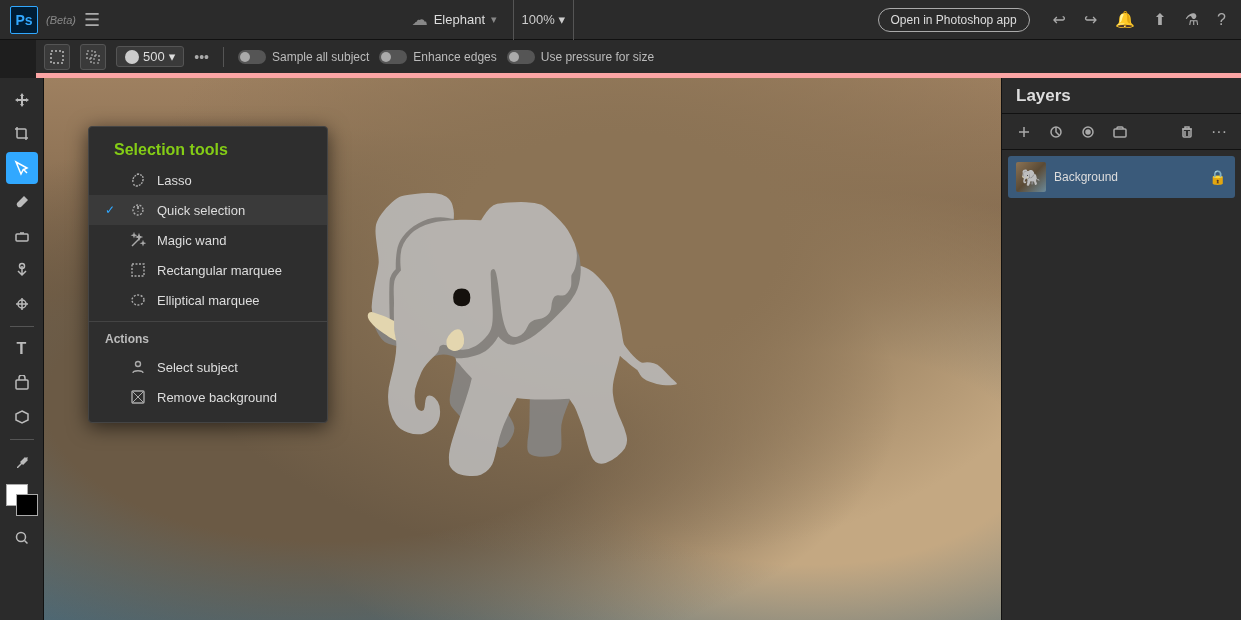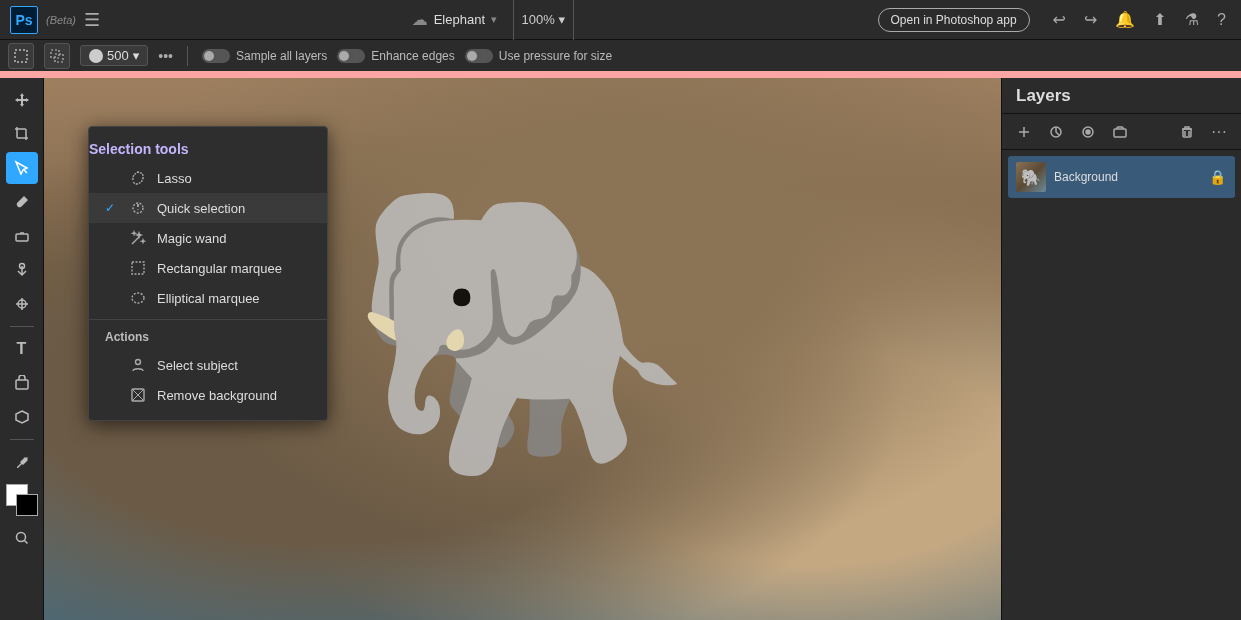--- a/index.html
+++ b/index.html
@@ -36,22 +36,23 @@
     #topbar .icon-btn { color: #aaa; font-size: 16px; cursor: pointer; padding: 0 5px; }
 
     
     #optionsbar {
       height: 38px;
       background: #2b2b2b;
       display: flex;
       align-items: center;
       padding: 0 8px;
       gap: 10px;
-      border-bottom: 7px solid #fca5a5;
+      border-bottom: 5px solid #fca5a5;
       flex-shrink: 0;
+      margin-left: 36px;
     }
     #optionsbar .sel-btn {
       display: flex; align-items: center; justify-content: center; width: 26px; height: 26px; background: #3a3a3a; border: 1px solid #555; border-radius: 3px; cursor: pointer; color: #ccc; font-size: 13px;
     }
     #optionsbar .brush-size {
       display: flex; align-items: center; gap: 4px; background: #3a3a3a; border: 1px solid #555; border-radius: 3px; padding: 2px 8px; color: #ddd; font-size: 13px;
     }
     #optionsbar .brush-circle { width: 14px; height: 14px; border-radius: 50%; background: #ccc; }
     #optionsbar .more-btn { color: #aaa; font-size: 14px; cursor: pointer; }
     #optionsbar .divider { width: 1px; height: 20px; background: #555; margin: 0 4px; }
@@ -128,23 +129,23 @@
       left: 44px;
       width: 240px;
       background: #2e2e2e;
       border: 1px solid #444;
       border-radius: 4px;
       z-index: 100;
       box-shadow: 0 4px 20px rgba(0,0,0,0.6);
       padding: 10px 0;
     }
     #selection-dropdown .section-header {
-      padding: 4px 0 6px;
-      color: #c4b5fd;
-      font-size: 14px;
+      padding: 4px 25px 6px;
+      color: #84cc16;
+      font-size: 16px;
       font-weight: 600;
       text-transform: none;
     }
     #selection-dropdown .menu-item {
       display: flex;
       align-items: center;
       gap: 10px;
       padding: 6px 16px;
       color: #ddd;
       font-size: 13px;
@@ -250,21 +251,21 @@
     <div class="brush-circle"></div>
     <span>500</span>
     <span>▾</span>
   </div>
   <span class="more-btn">•••</span>
   <div class="divider"></div>
   <div class="toggle-group">
     <div class="toggle off">
         <div class="knob"></div>
       </div>
-    <span>Sample all layers</span>
+    <span>Sample all subject</span>
   </div>
   <div class="toggle-group">
     <div class="toggle off">
         <div class="knob"></div>
       </div>
     <span>Enhance edges</span>
   </div>
   <div class="toggle-group">
     <div class="toggle off">
         <div class="knob"></div>

